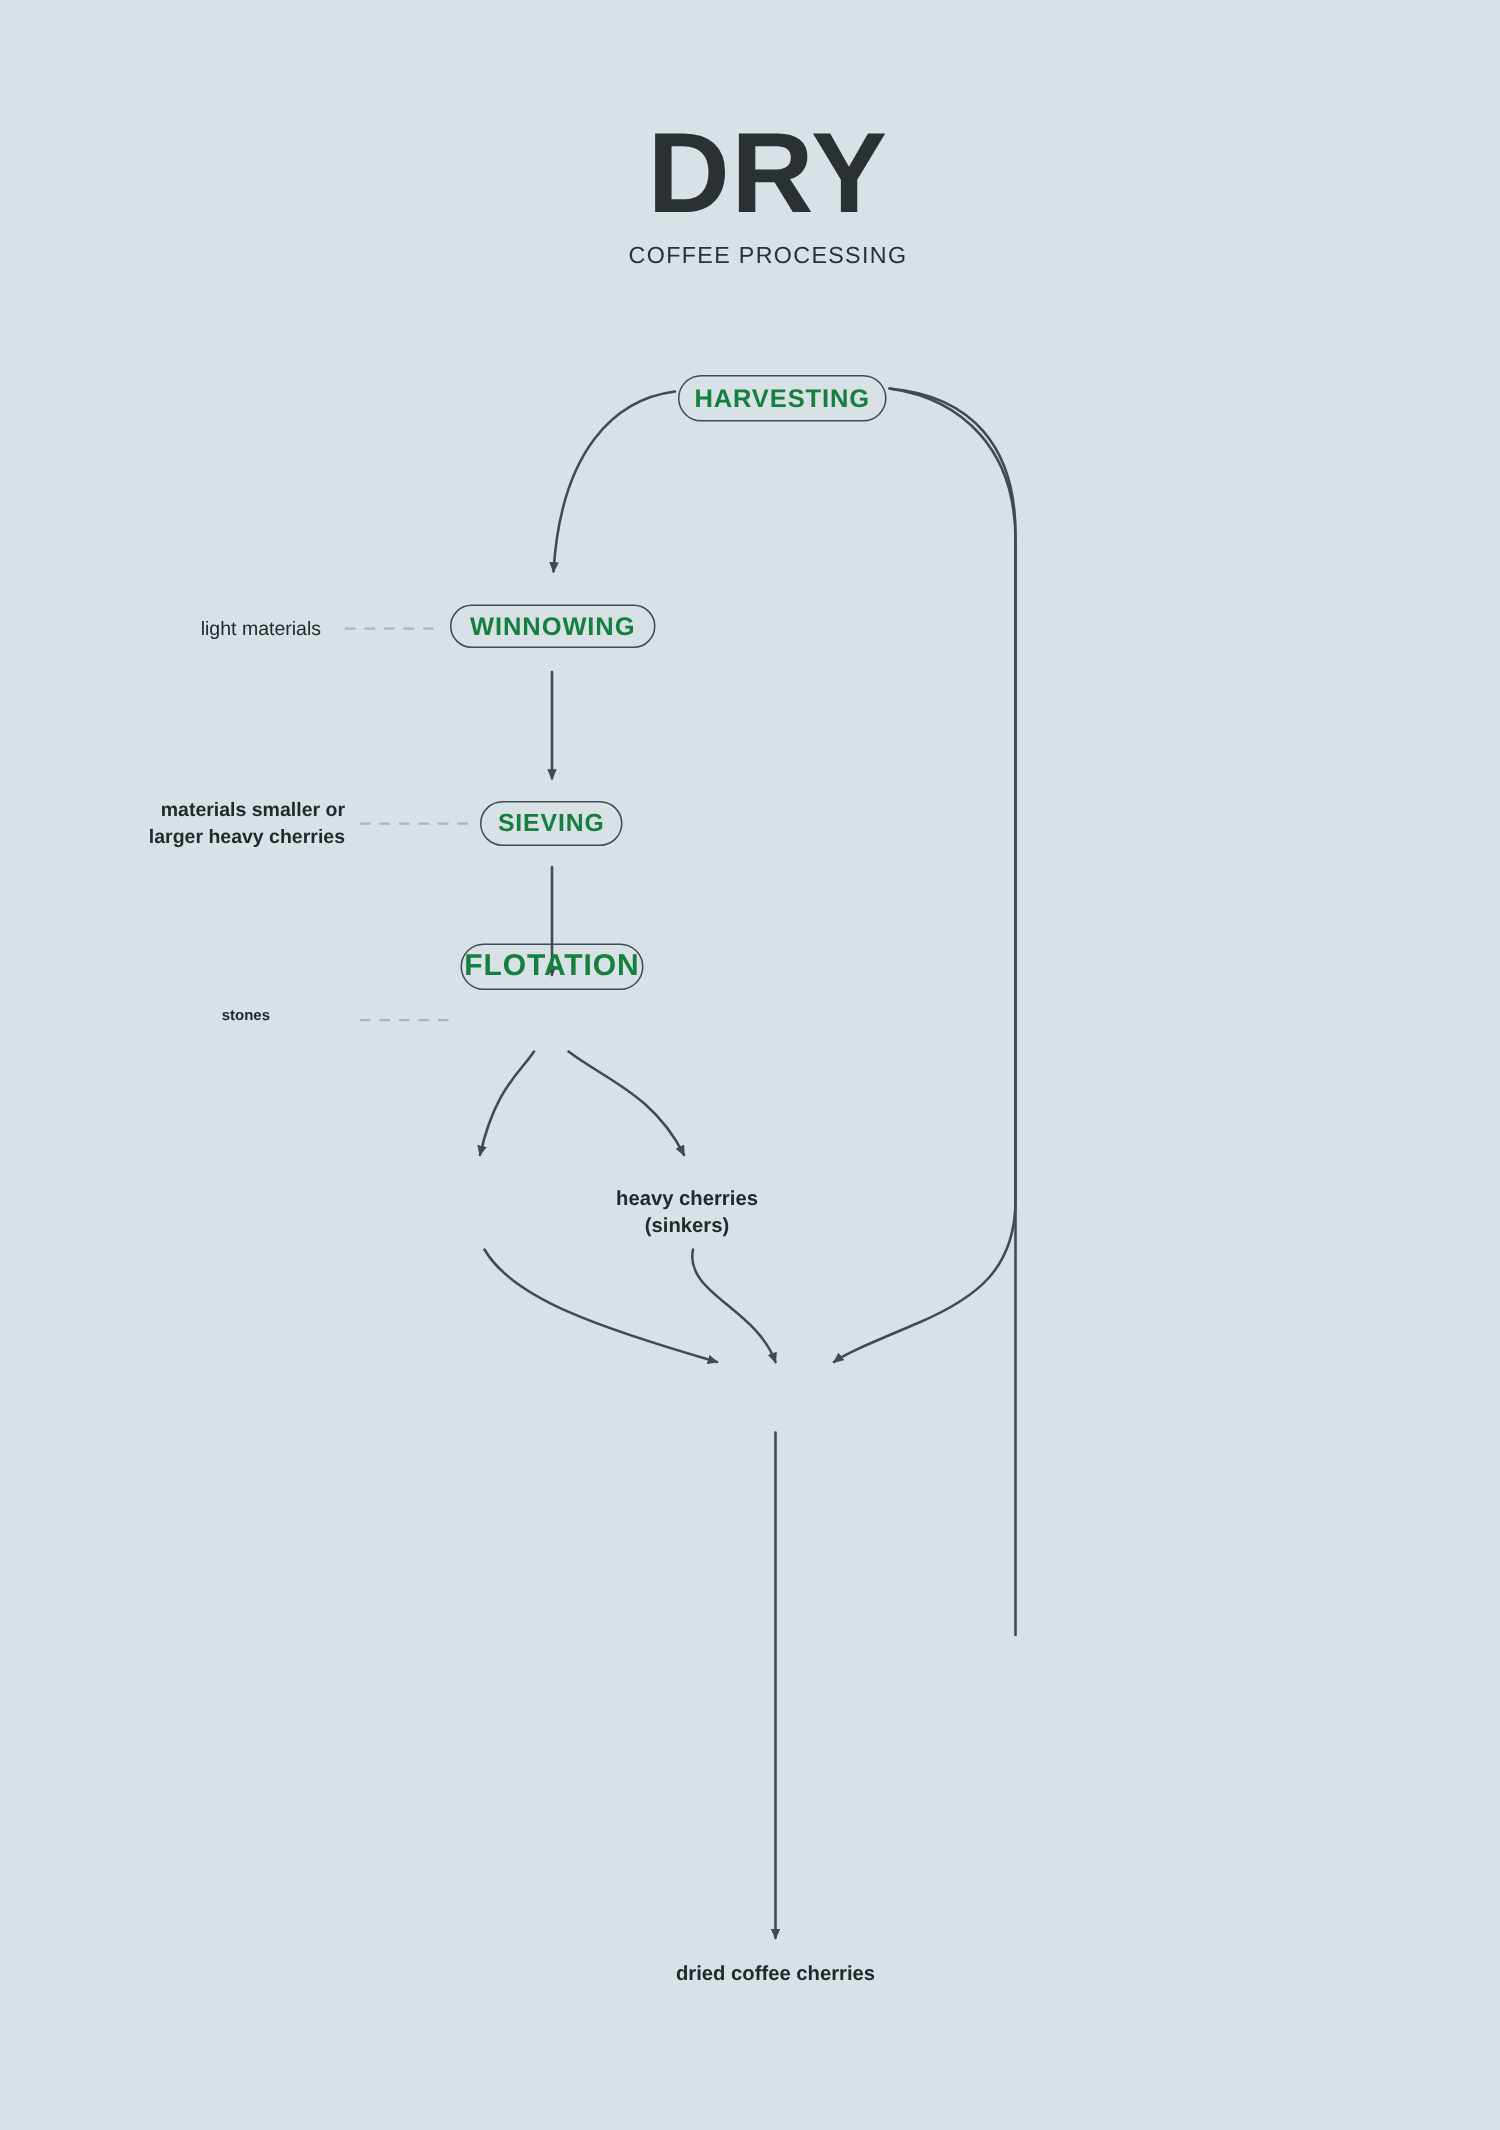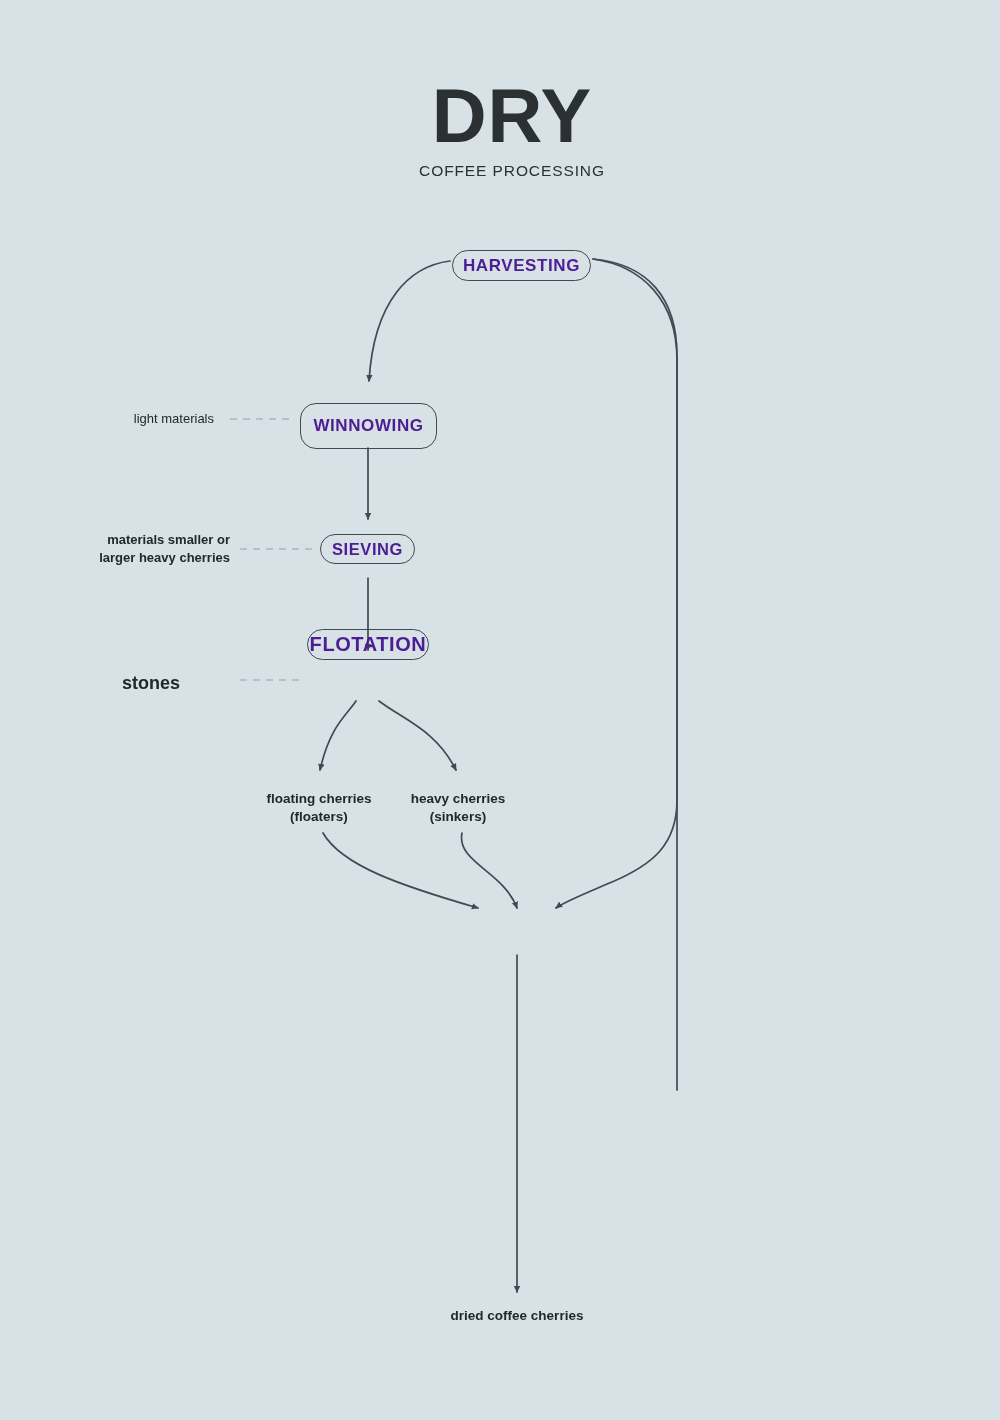--- a/index.html
+++ b/index.html
@@ -51,30 +51,30 @@
   }
   .node-box {
     position: absolute;
     box-sizing: border-box;
     border: 1.6px solid #3f4b50;
     border-radius: 16px;
     background: transparent;
     display: flex;
     align-items: center;
     justify-content: center;
-    color: #4c1d95;
+    color: #15803d;
     font-weight: bold;
     letter-spacing: 0.6px;
   }
   .node-harvesting {
     left: 440px; top: 250px; width: 139px; height: 31px;
     font-size: 17px;
   }
   .node-winnowing {
-    left: 288px; top: 403px; width: 137px; height: 46px;
+    left: 288px; top: 403px; width: 137px; height: 29px;
     font-size: 17px;
   }
   .node-sieving {
     left: 308px; top: 534px; width: 95px; height: 30px;
     font-size: 16.5px;
   }
   .node-flotation {
     left: 295px; top: 629px; width: 122px; height: 31px;
     font-size: 20px;
   }
@@ -100,21 +100,21 @@
     left: 20px; top: 410px; width: 182px;
     font-weight: normal;
     font-size: 13px;
   }
   .cap-sieving-side {
     left: 36px; top: 531px; width: 182px;
     font-size: 13px;
   }
   .cap-stones {
     left: 20px; top: 671px; width: 148px;
-    font-size: 18px;
+    font-size: 10px;
   }
   .cap-floaters {
     left: 222px; top: 790px; width: 170px;
   }
   .cap-sinkers {
     left: 375px; top: 790px; width: 142px;
   }
   .cap-dried {
     left: 355px; top: 1307px; width: 300px;
   }
@@ -177,24 +177,20 @@
 
   <div class="caption cap-right cap-light-materials">light materials</div>
 
   <div class="caption cap-right cap-sieving-side">
     <div>materials smaller or</div>
     <div>larger heavy cherries</div>
   </div>
 
   <div class="caption cap-right cap-stones">stones</div>
 
-  <div class="caption cap-center cap-floaters">
-    <div>floating cherries</div>
-    <div>(floaters)</div>
-  </div>
 
   <div class="caption cap-center cap-sinkers">
     <div>heavy cherries</div>
     <div>(sinkers)</div>
   </div>
 
   <div class="caption cap-center cap-dried">dried coffee cherries</div>
 
 </div>
 

